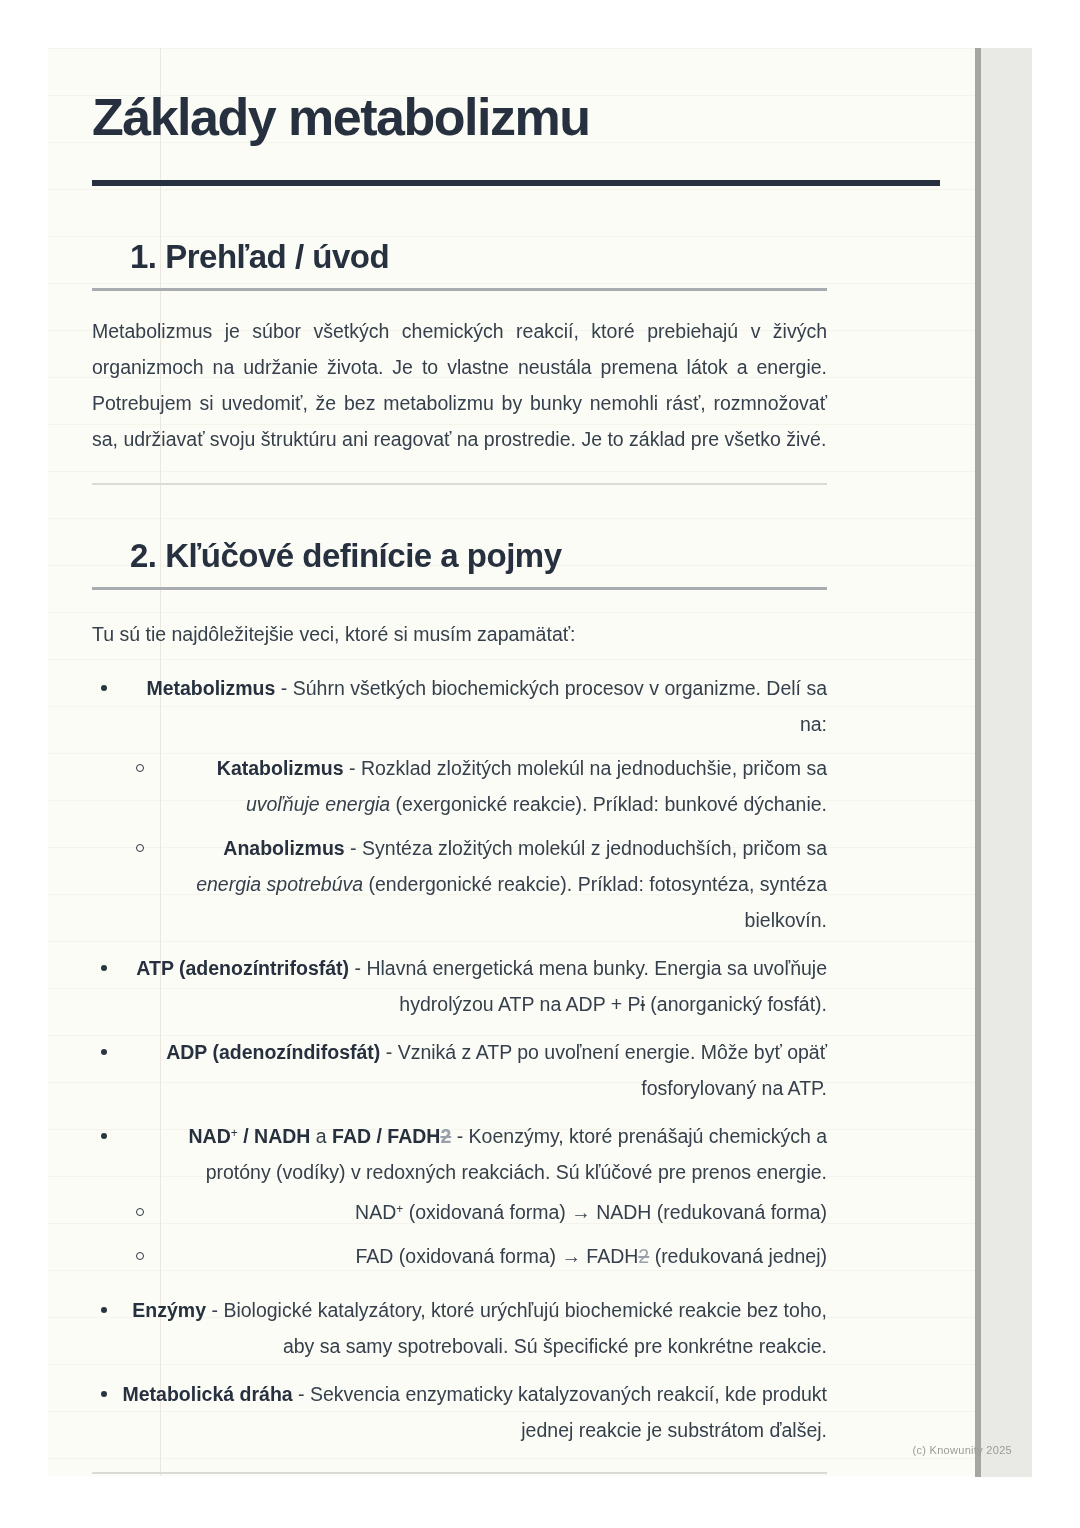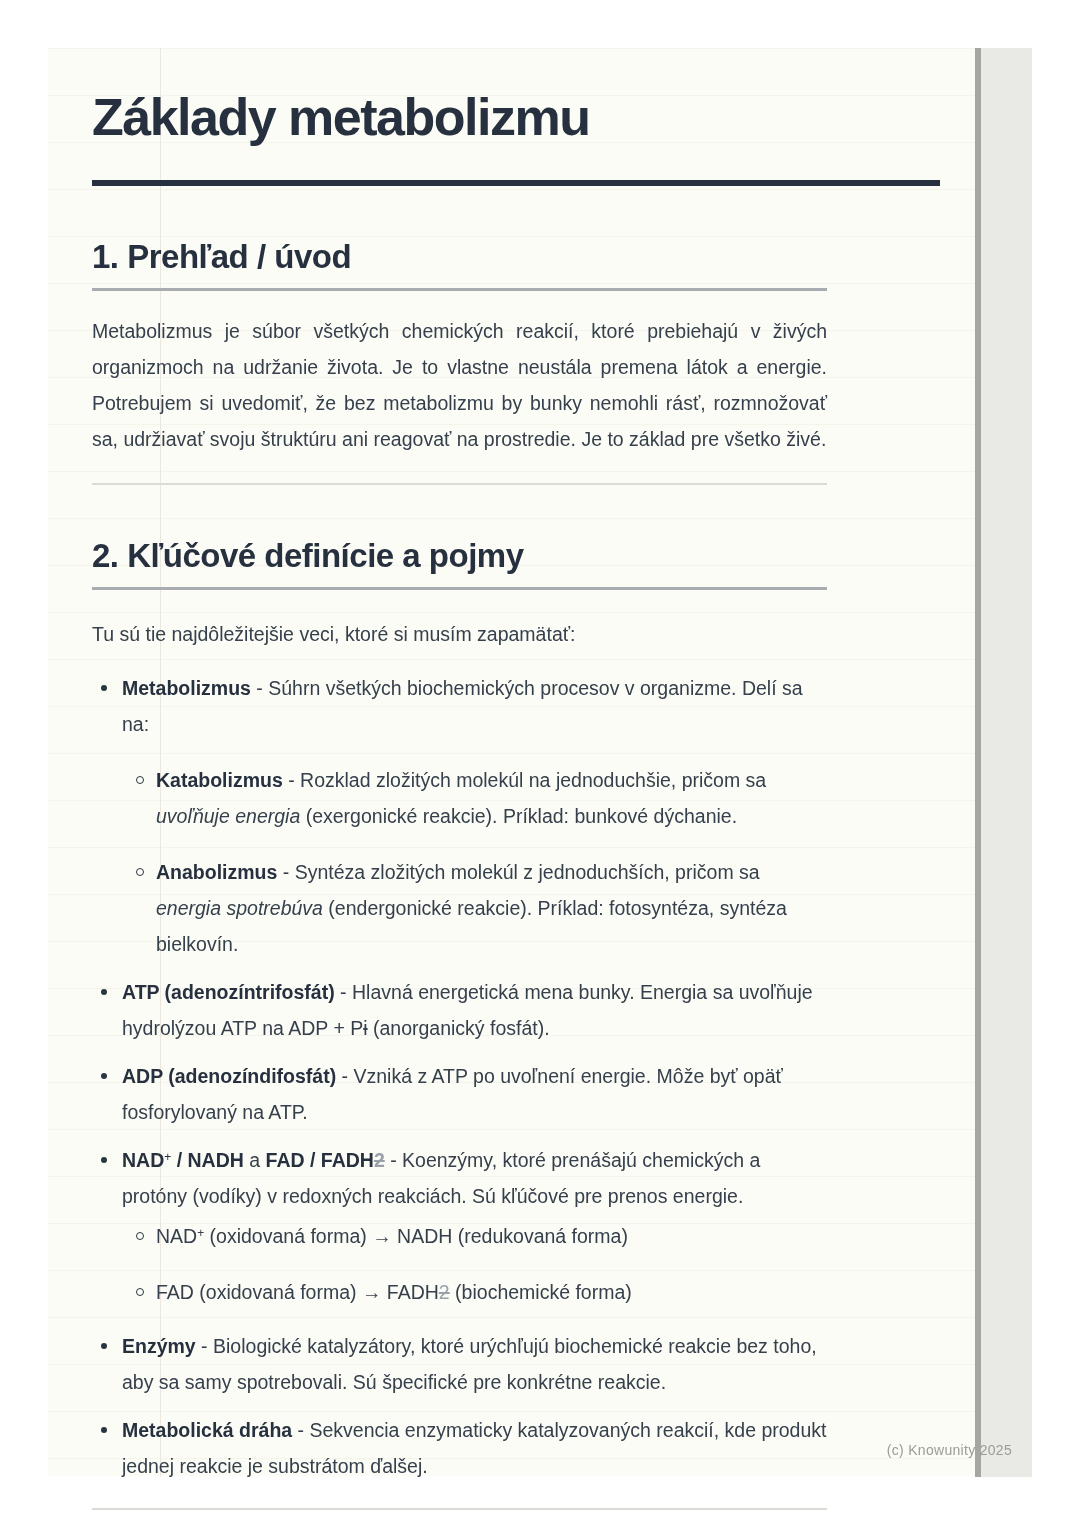--- a/index.html
+++ b/index.html
@@ -56,20 +56,21 @@
     height:6px;
     background:#26303f;
   }
   .section-heading {
     margin-top:50px;
     font-size:33px;
     line-height:42px;
     font-weight:800;
     letter-spacing:-0.5px;
     color:#26303f;
+    margin-left:38px;
   }
   .heading-rule {
     margin-top:10px;
     width:735px;
     height:3px;
     background:#a9adb2;
   }
   .divider {
     margin-top:26px;
     width:735px;
@@ -92,57 +93,57 @@
     color:#99a0aa;
     text-decoration:line-through;
     text-decoration-thickness:2px;
   }
   .struck-i { text-decoration:line-through; text-decoration-thickness:1.5px; }
 
   
   .list { margin-top:18px; }
   .li1 { display:flex; padding-left:9px; margin-top:12px; }
   .li1:first-child { margin-top:0; }
-  .li2 { display:flex; padding-left:44px; margin-top:20px; }
+  .li2 { display:flex; padding-left:44px; margin-top:8px; }
   .dot {
     flex:0 0 auto;
     width:6px; height:6px;
     margin:15px 15px 0 0;
     border-radius:50%;
     background:#2b3542;
   }
   .ring {
     flex:0 0 auto;
     width:8px; height:8px;
     margin:14px 12px 0 0;
     border-radius:50%;
     border:1.5px solid #2b3542;
     background:transparent;
   }
-  .li-text { flex:1 1 auto; }
+  .li-text { flex:1 1 auto;text-align:right; }
 
   
   .scroll-thumb {
     position:absolute;
     left:975px; top:48px;
     width:6px; height:1429px;
     background:#a5a5a2;
   }
   .scroll-track {
     position:absolute;
     left:981px; top:48px;
     width:51px; height:1429px;
     background:#e9e9e6;
   }
 
   
   .footer-note {
     position:absolute;
     top:1441px; right:68px;
-    font-size:14px;
+    font-size:11px;
     line-height:18px;
     color:#9c9c97;
     letter-spacing:0.3px;
     z-index:5;
   }
 </style>
 </head>
 <body>
 
 <div class="sheet">
@@ -195,21 +196,21 @@
         <span class="li-text"><b>NAD</b><sup class="plus term">+</sup><b> / NADH</b><span> a </span><b>FAD / FADH</b><b class="struck-sub">2</b><span> - Koenzýmy, ktoré prenášajú chemických a protóny (vodíky) v redoxných reakciách. Sú kľúčové pre prenos energie.</span></span>
       </div>
 
       <div class="li2" style="margin-top:4px;">
         <span class="ring"></span>
         <span class="li-text"><span>NAD</span><sup class="plus">+</sup><span> (oxidovaná forma) → NADH (redukovaná forma)</span></span>
       </div>
 
       <div class="li2">
         <span class="ring"></span>
-        <span class="li-text"><span>FAD (oxidovaná forma) → FADH</span><span class="struck-sub">2</span><span> (biochemické forma)</span></span>
+        <span class="li-text"><span>FAD (oxidovaná forma) → FADH</span><span class="struck-sub">2</span><span> (redukovaná jednej)</span></span>
       </div>
 
       <div class="li1" style="margin-top:18px;">
         <span class="dot"></span>
         <span class="li-text"><b>Enzýmy</b><span> - Biologické katalyzátory, ktoré urýchľujú biochemické reakcie bez toho, aby sa samy spotrebovali. Sú špecifické pre konkrétne reakcie.</span></span>
       </div>
 
       <div class="li1">
         <span class="dot"></span>
         <span class="li-text"><b>Metabolická dráha</b><span> - Sekvencia enzymaticky katalyzovaných reakcií, kde produkt jednej reakcie je substrátom ďalšej.</span></span>

